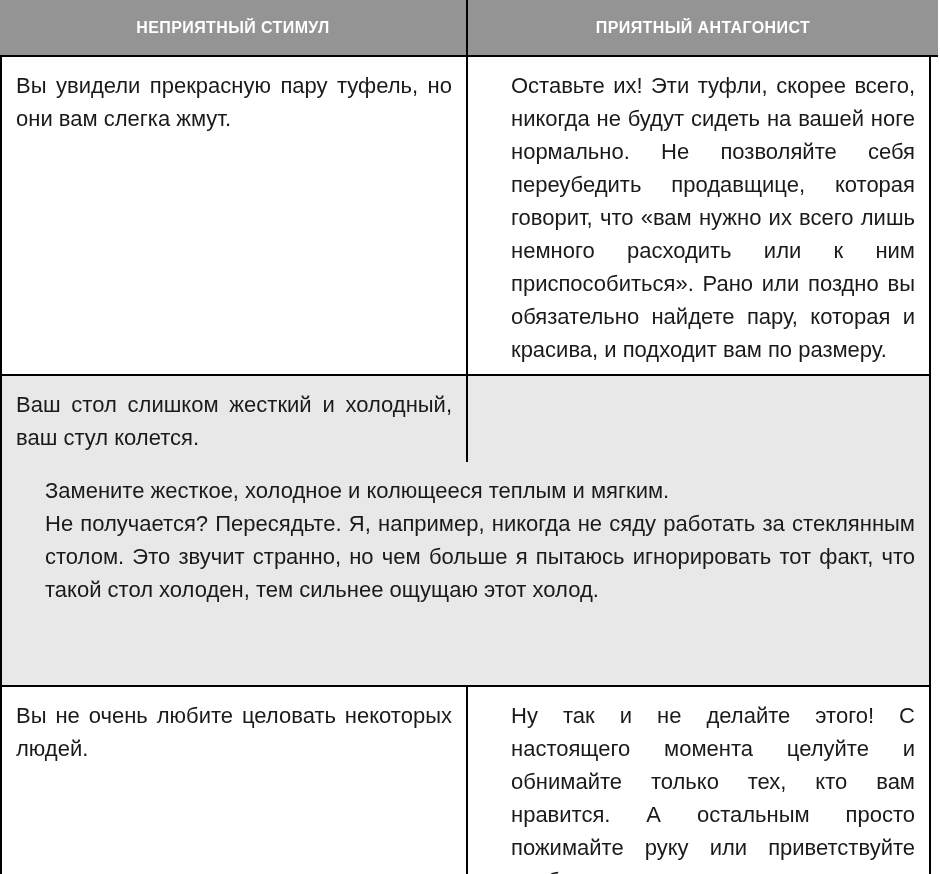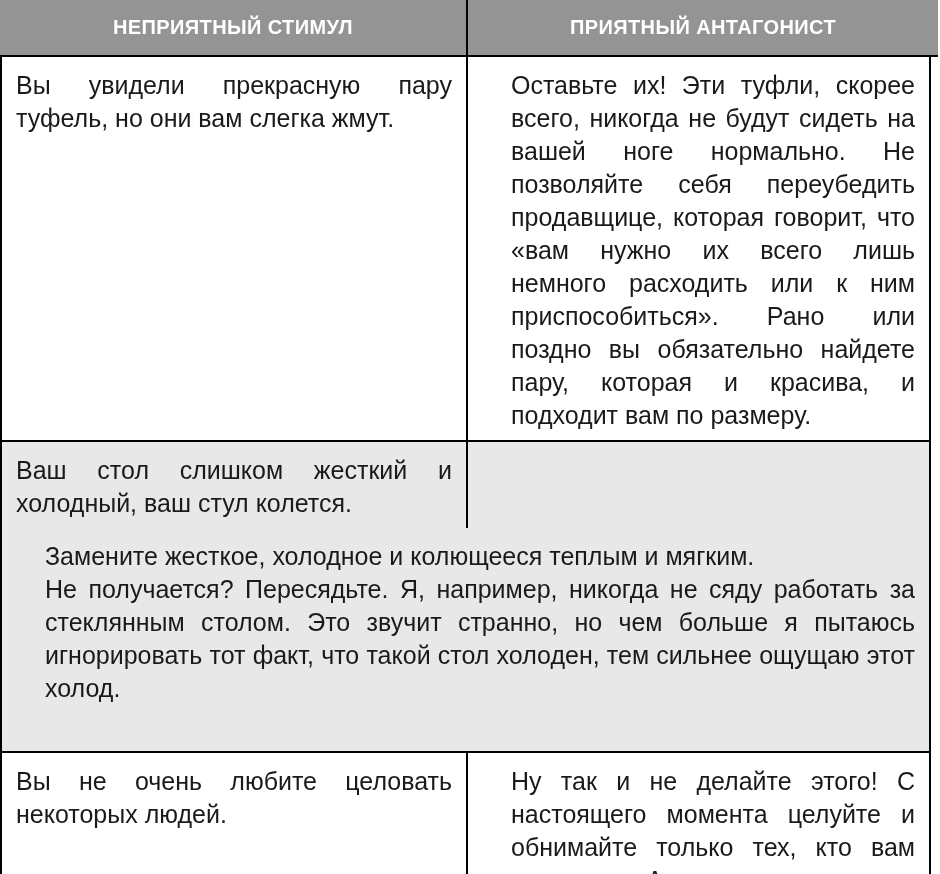--- a/index.html
+++ b/index.html
@@ -22,41 +22,41 @@
   
   .thead{
     display:flex;
     width:938px; height:57px;
     border-bottom:2px solid var(--border);
   }
   .th{
     background:var(--header-bg);
     color:var(--header-text);
     font-weight:bold;
-    font-size:20px;
+    font-size:16px;
     letter-spacing:.4px;
     display:flex; align-items:center; justify-content:center;
     text-align:center;
   }
   .th-left{ width:468px; border-right:2px solid var(--border); }
   .th-right{ flex:1; }
 
   
   .tbody{
     width:931px;
     border-left:2px solid var(--border);
     border-right:2px solid var(--border);
     border-bottom:2px solid var(--border);
   }
   .row{ display:flex; }
   .row + .row{ border-top:2px solid var(--border); }
   .row-alt{ background:var(--row-alt-bg); }
   .cell{
     padding:12px 14px 8px 14px;
-    font-size:25px;
+    font-size:22px;
     line-height:33px;
     text-align:justify;
   }
   .cell p{ margin:0; }
   .cell-left{
     width:466px;
     border-right:2px solid var(--border);
   }
   .cell-right{ flex:1;padding-left:43px; }
   .row-0{ min-height:315px; }

